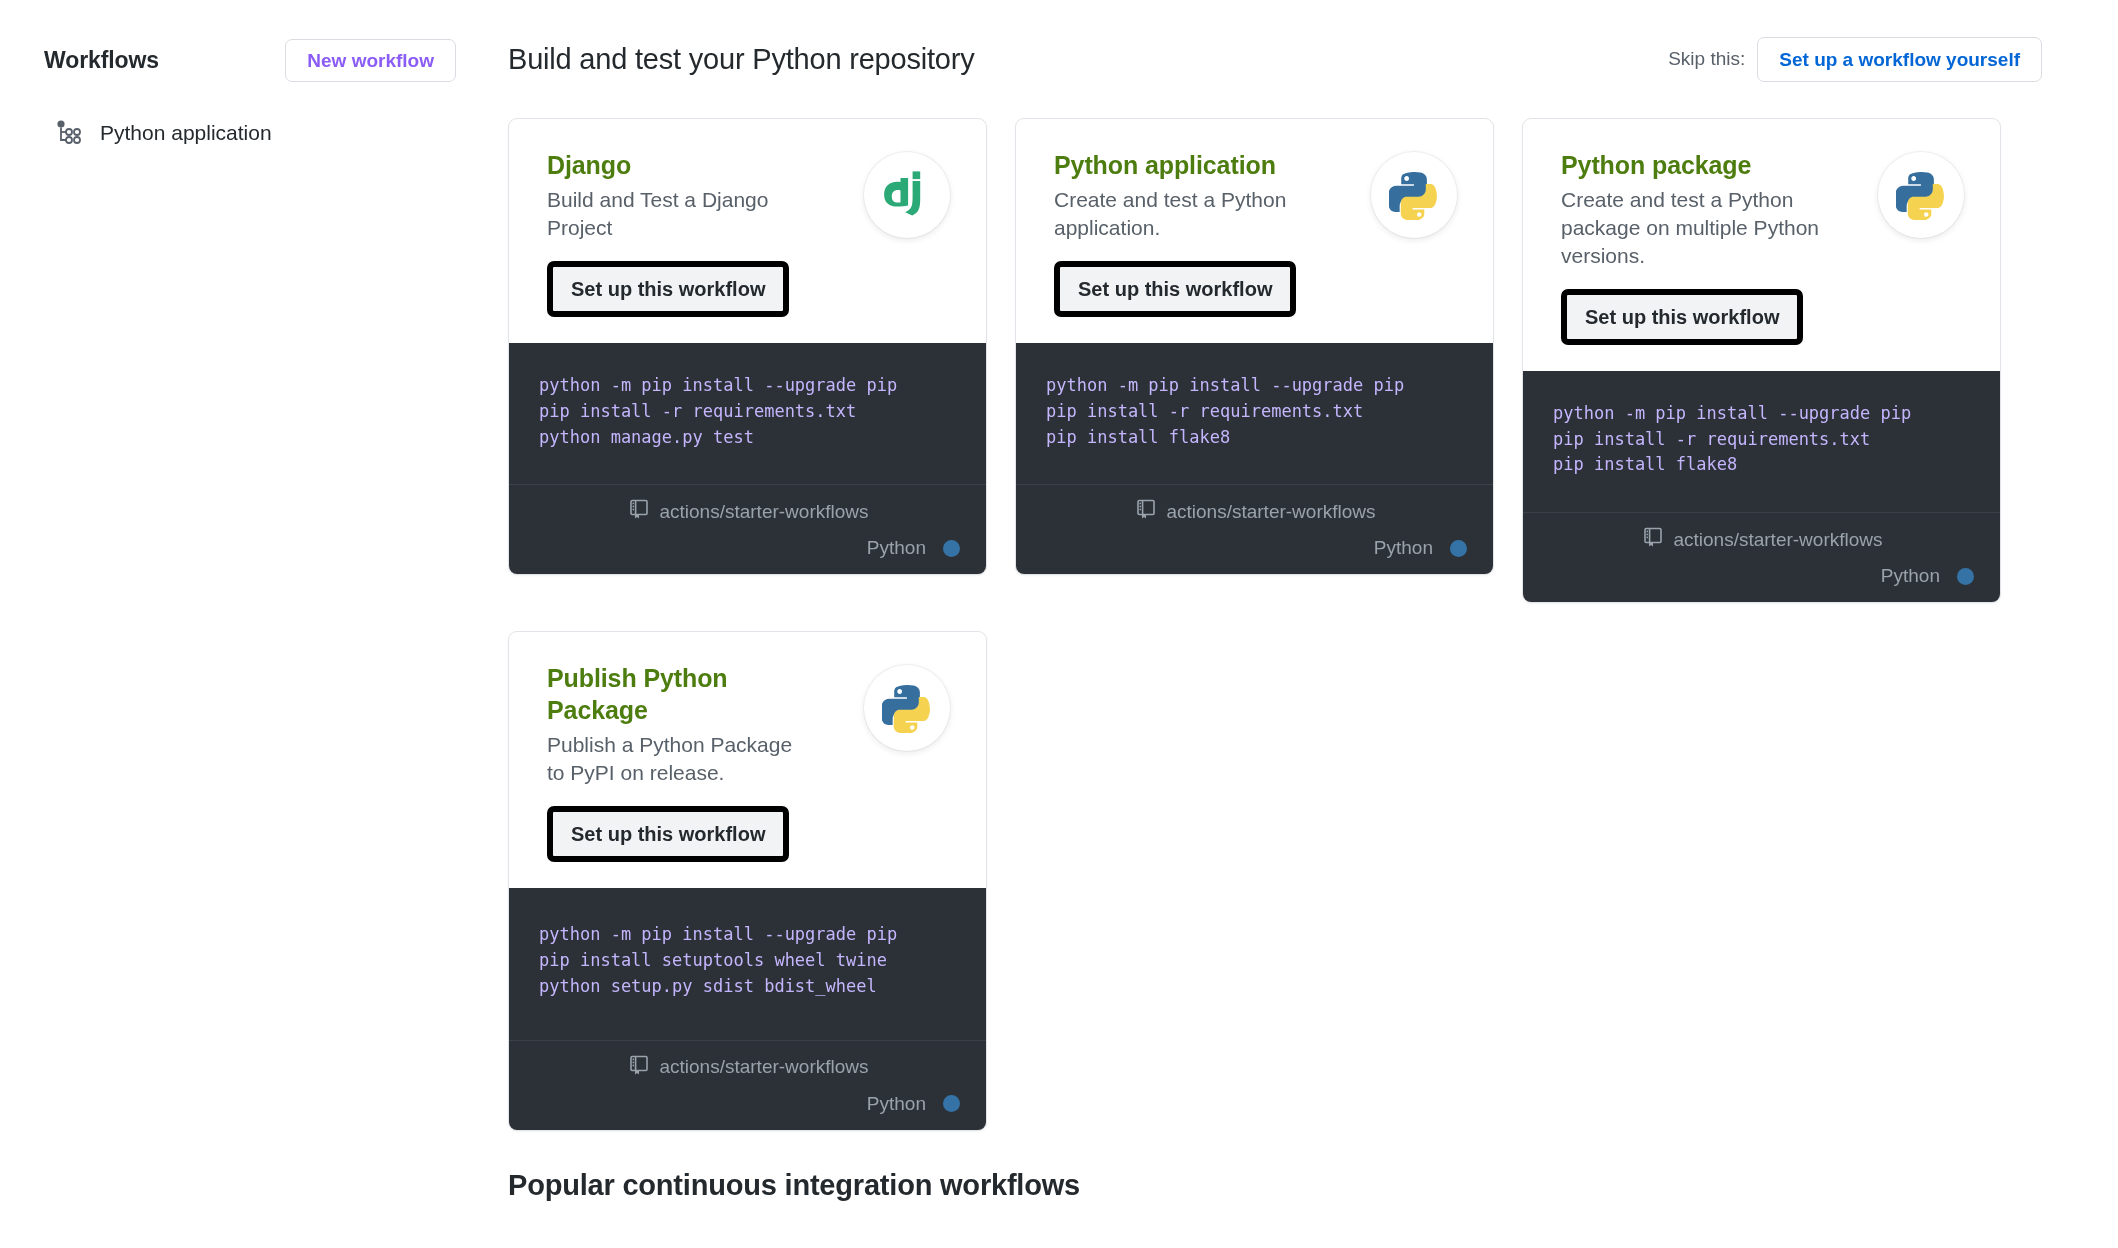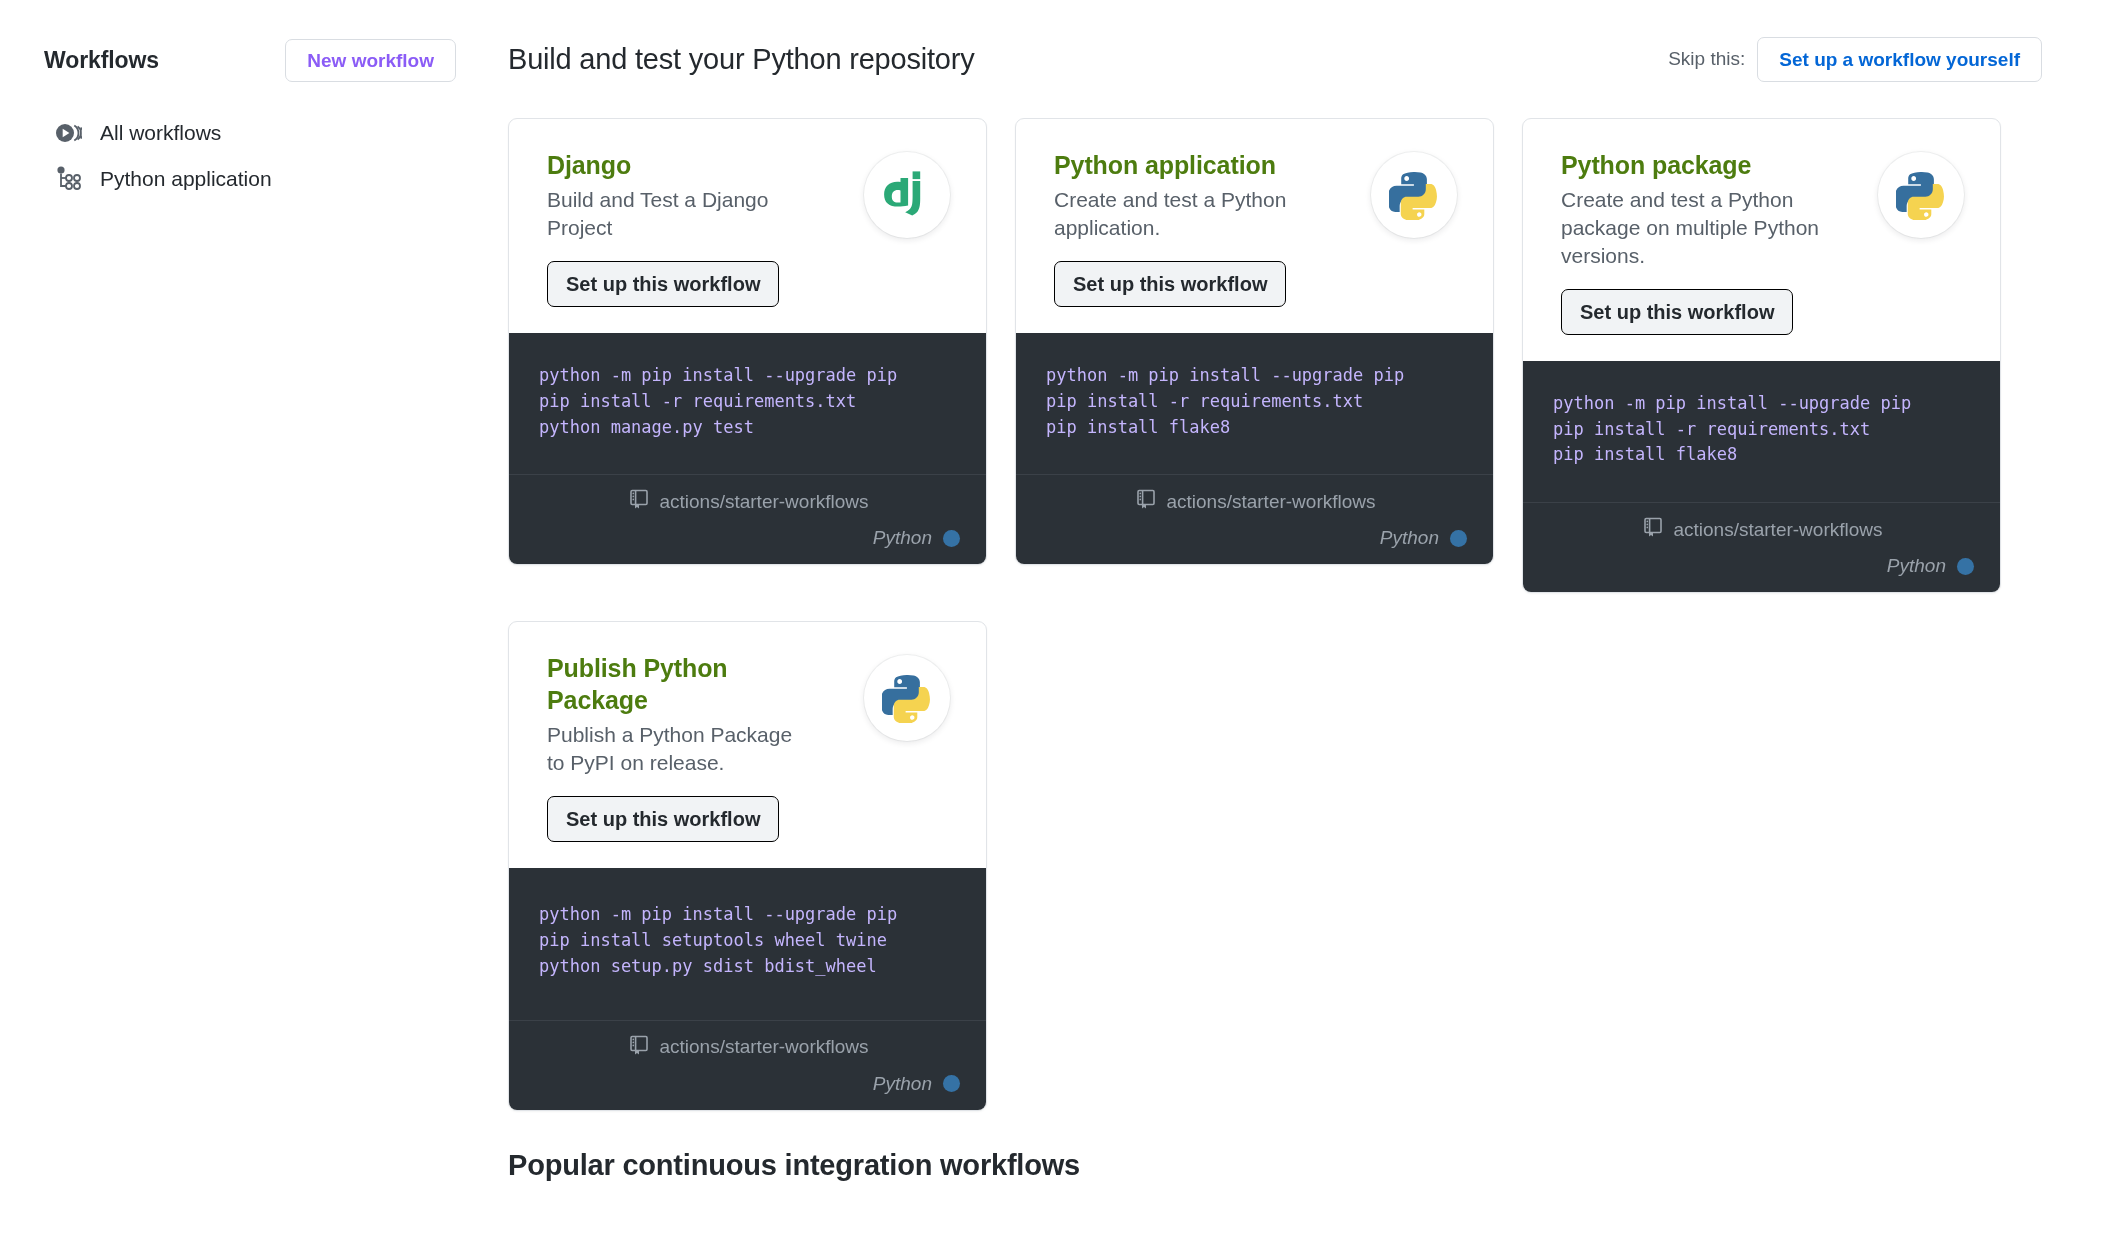--- a/index.html
+++ b/index.html
@@ -168,21 +168,21 @@
   .card-desc {
     font-size: 21px;
     color: #586069;
     line-height: 1.33;
     margin-top: 5px;
     max-width: 265px;
   }
   .card-btn {
     margin-top: 19px;
     display: inline-block;
-    border: 1px solid #000000;
+    border: 6px solid #000000;
     border-radius: 7px;
     background: #f1f3f5;
     color: #24292e;
     font-size: 20px;
     font-weight: bold;
     font-family: "Liberation Sans", sans-serif;
     padding: 12px 18px;
     line-height: 1;
     cursor: pointer;
     white-space: nowrap;
@@ -224,23 +224,22 @@
   }
   .footer-repo {
     display: flex;
     align-items: center;
     gap: 10px;
     min-width: 0;
   }
   .footer-lang-wrap {
     display: flex;
     align-items: center;
-    gap: 11px;
+    gap: 17px;
     margin-left: auto;
-    font-style: italic;
   }
   .lang-dot {
     width: 17px;
     height: 17px;
     border-radius: 50%;
     display: block;
   }
 
   .section-heading {
     margin-top: 38px;
@@ -254,32 +253,20 @@
 
 <div class="page">
 
   <aside class="sidebar">
     <div class="sidebar-head">
       <div class="sidebar-title">Workflows</div>
       <button class="new-workflow-btn">New workflow</button>
     </div>
 
     <nav class="sidebar-nav">
-      <div class="sidebar-item">
-        <span class="sidebar-icon">
-          <svg width="26" height="20" viewBox="0 0 26 20">
-            <circle cx="9" cy="10" r="9" fill="#586069"></circle>
-            <path d="M6.7 5.8 L13.4 10 L6.7 14.2 Z" fill="#ffffff"></path>
-            <path d="M18.3 2.4 A9 9 0 0 1 18.3 17.6" stroke="#586069" stroke-width="1.8" fill="none"></path>
-            <path d="M21.6 3.4 A8.2 8.2 0 0 1 21.6 16.6" stroke="#586069" stroke-width="1.8" fill="none"></path>
-            <path d="M24.5 4.6 A7.2 7.2 0 0 1 24.5 15.4" stroke="#586069" stroke-width="1.8" fill="none"></path>
-          </svg>
-        </span>
-        <span class="sidebar-item-label">All workflows</span>
-      </div>
 
       <div class="sidebar-item">
         <span class="sidebar-icon">
           <svg width="26" height="26" viewBox="0 0 26 26">
             <circle cx="5" cy="4" r="3.6" fill="#586069"></circle>
             <path d="M5 7.6 L5 20 L10 20" stroke="#586069" stroke-width="1.8" fill="none"></path>
             <path d="M5 12 L10 12" stroke="#586069" stroke-width="1.8" fill="none"></path>
             <circle cx="13" cy="12" r="3" stroke="#586069" stroke-width="1.8" fill="none"></circle>
             <circle cx="21" cy="12" r="3" stroke="#586069" stroke-width="1.8" fill="none"></circle>
             <circle cx="13" cy="20" r="3" stroke="#586069" stroke-width="1.8" fill="none"></circle>

